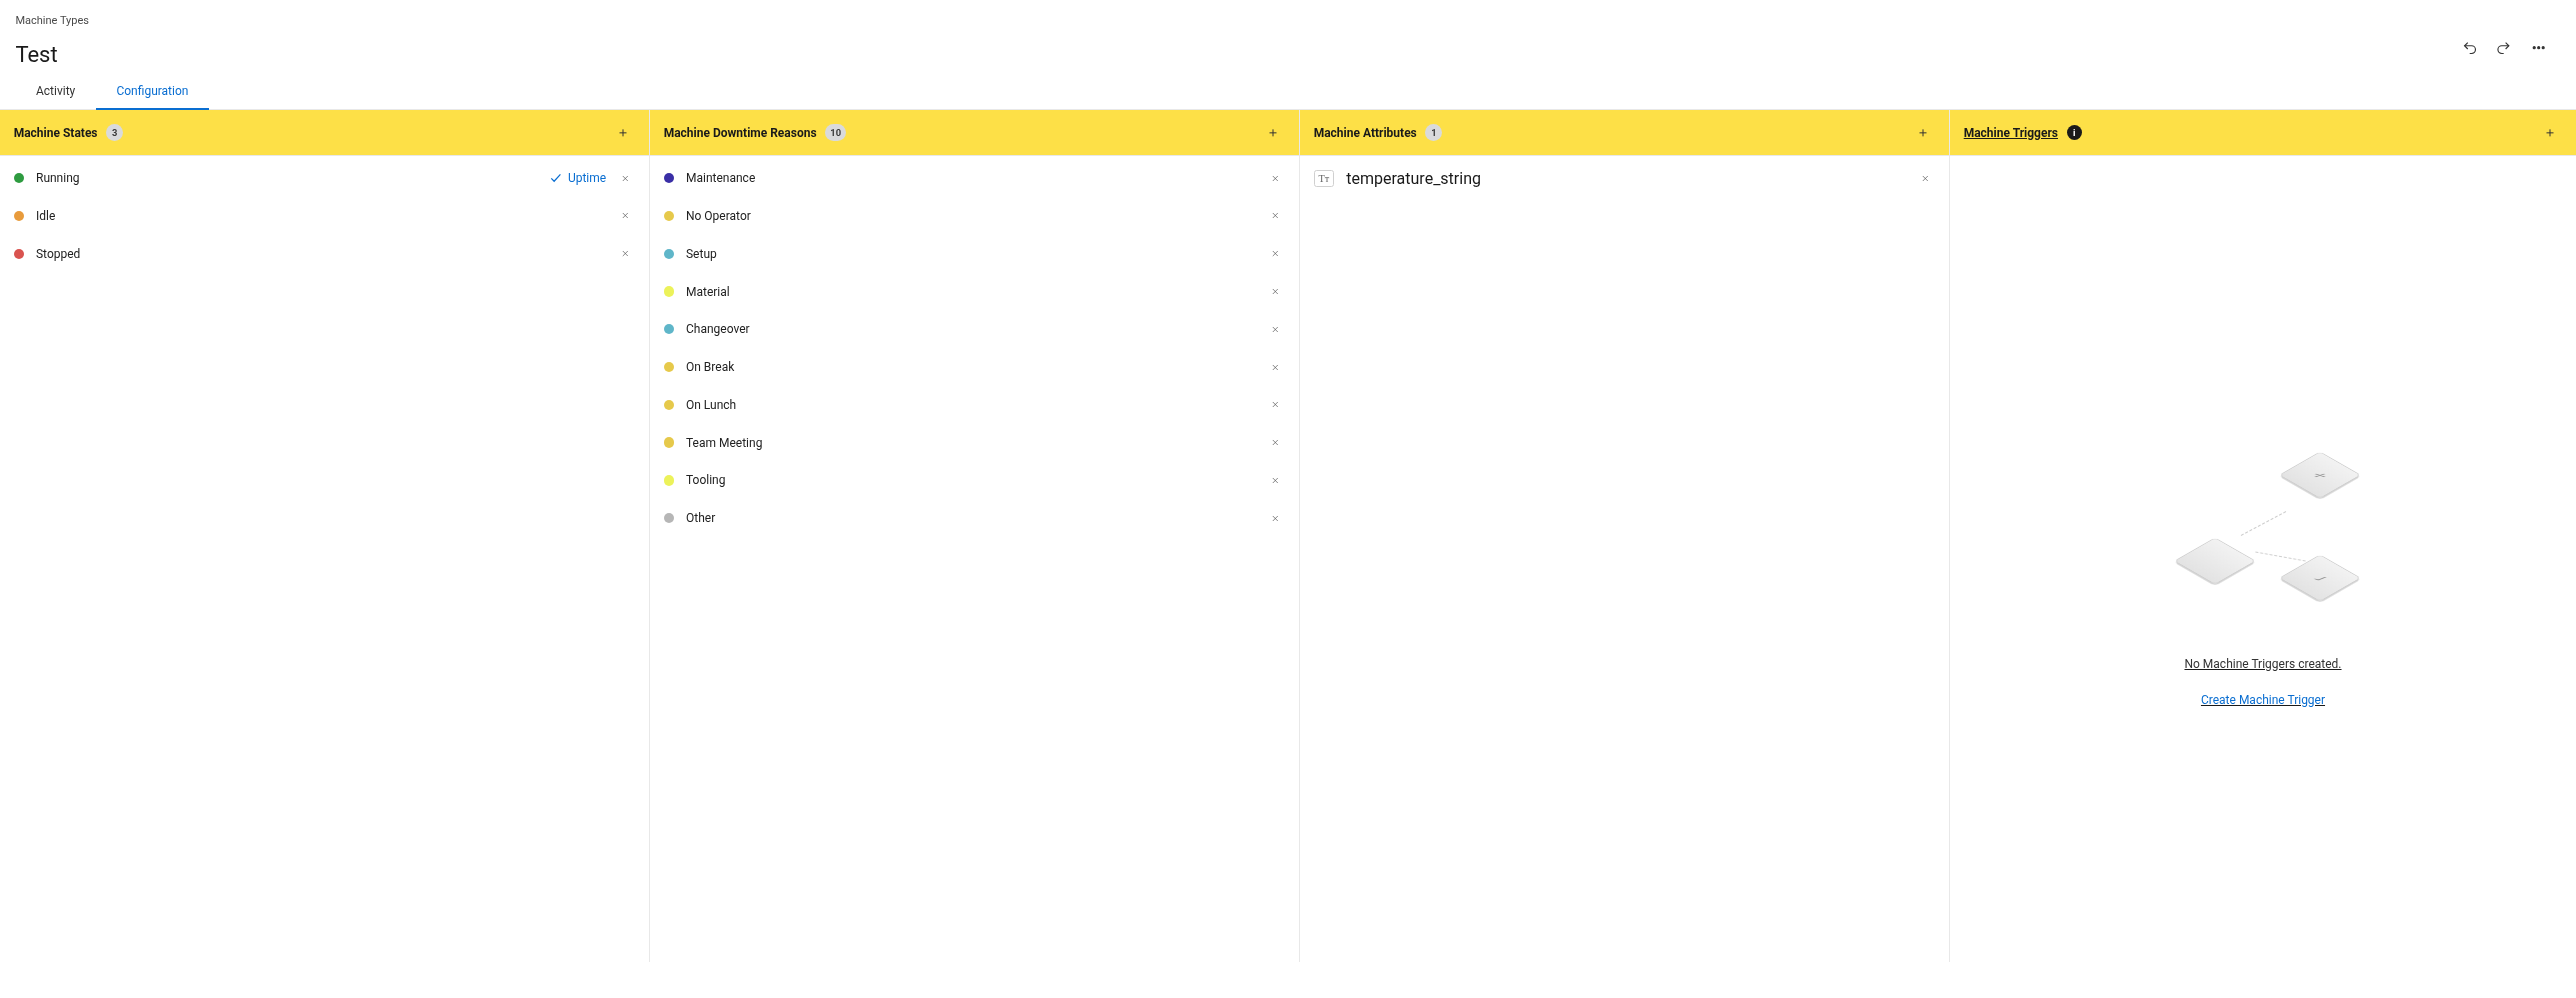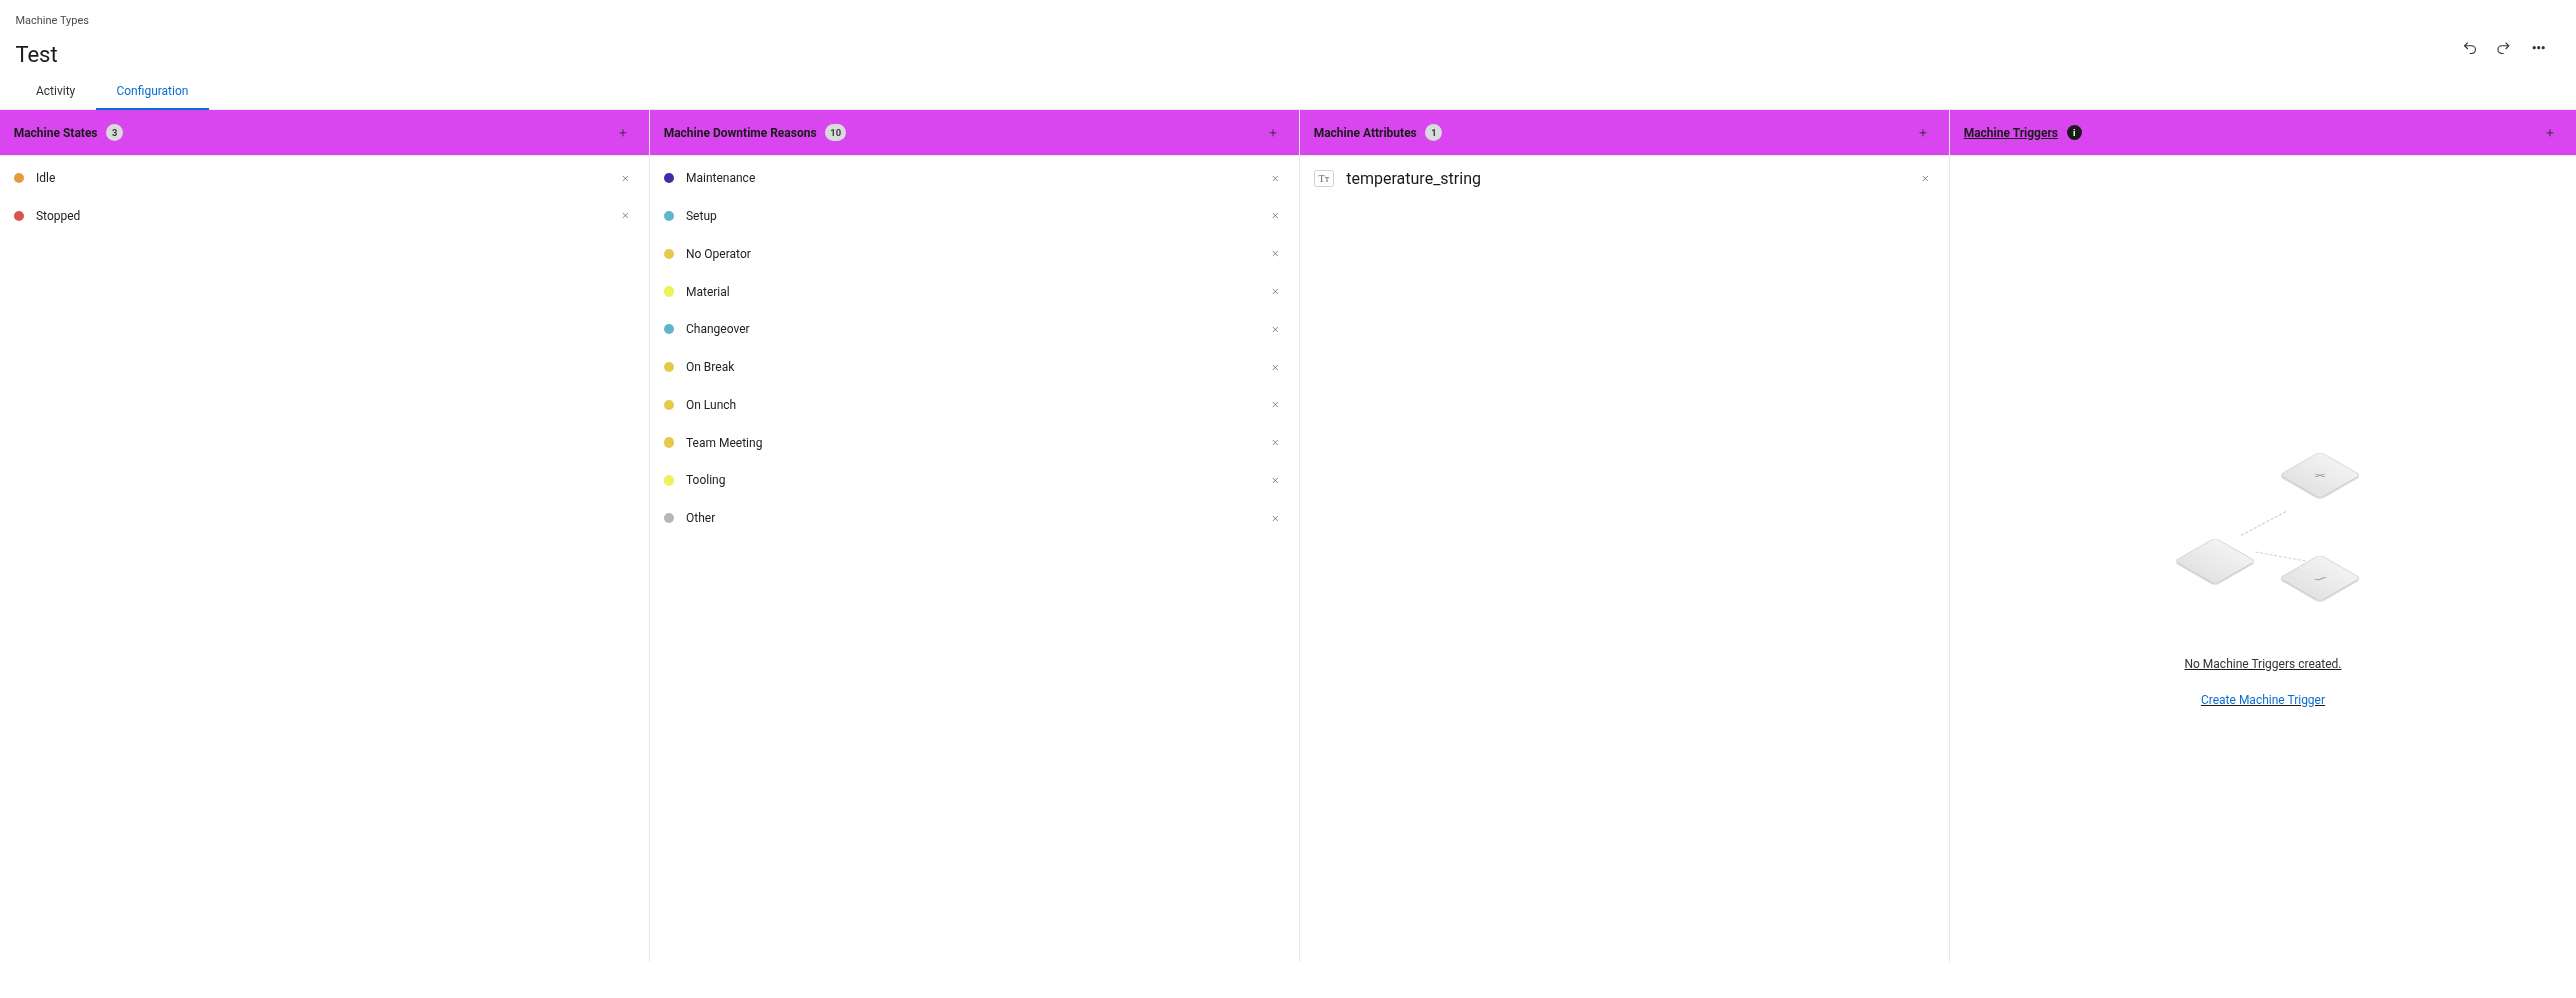--- a/index.html
+++ b/index.html
@@ -22,21 +22,21 @@
 
   
   .panels { display:flex; height: calc(100% - 146px); }
   .panel { border-right:0.9px solid #e8e8e8; display:flex; flex-direction:column; min-width:0; }
   .panel:last-child { border-right:none;text-decoration:underline; }
   .panel.states { width:650px; }
   .panel.reasons { width:650px; }
   .panel.attrs  { width:650px; }
   .panel.triggers { flex:1; }
 
-  .panel-head { display:flex; align-items:center; justify-content:space-between; padding:10.3px 13.7px; background:#d946ef; border-bottom:0.9px solid #e8e8e8; }
+  .panel-head { display:flex; align-items:center; justify-content:space-between; padding:10.3px 13.7px; background:#fde047; border-bottom:0.9px solid #e8e8e8; }
   .panel-head .title-wrap { display:flex; align-items:center; gap:8.6px; }
   .panel-title { font-size:12px; font-weight:700; }
   .badge { background:#d9dadc; color:#3a3a3a; font-size:9.4px; font-weight:700; min-width:17px; height:17px; padding:0 5.1px; border-radius:8.6px; display:inline-flex; align-items:center; justify-content:center; }
   .info-badge { width:15.4px; height:15.4px; border-radius:50%; background:#1a1a1a; color:#fff; display:inline-flex; align-items:center; justify-content:center; font-size:9.4px; font-weight:700; }
 
   .add-btn { width:24px; height:24px; display:inline-flex; align-items:center; justify-content:center; border:none; background:transparent; cursor:pointer; border-radius:3.4px; }
   .add-btn svg { width:13.7px; height:13.7px; stroke:#333; fill:none; stroke-width:2; }
 
   
   .rows { padding:3.4px 0; flex:1; overflow:auto; }
@@ -110,20 +110,38 @@
       </div>
       <button class="add-btn">
         <svg viewBox="0 0 24 24">
             <line x1="12" y1="5" x2="12" y2="19"></line>
             <line x1="5" y1="12" x2="19" y2="12"></line>
           </svg>
       </button>
     </div>
     <div class="rows" id="states-rows">
         <div class="row">
+      <span class="dot" style="background:#2e9b40"></span>
+      <span class="label">Running</span>
+      <span class="meta">
+        <span class="uptime">
+           <svg viewBox="0 0 24 24">
+                <polyline points="4 13 9 18 20 6"></polyline>
+              </svg>
+           <span>Uptime</span>
+         </span>
+        <button class="close-btn">
+    <svg viewBox="0 0 24 24">
+                <line x1="5" y1="5" x2="19" y2="19"></line>
+                <line x1="5" y1="19" x2="19" y2="5"></line>
+              </svg>
+  </button>
+      </span>
+    </div>
+        <div class="row">
       <span class="dot" style="background:#e89b3c"></span>
       <span class="label">Idle</span>
       <span class="meta">
 
         <button class="close-btn">
     <svg viewBox="0 0 24 24">
                 <line x1="5" y1="5" x2="19" y2="19"></line>
                 <line x1="5" y1="19" x2="19" y2="5"></line>
               </svg>
   </button>
@@ -165,34 +183,34 @@
       <span class="meta">
         <button class="close-btn">
     <svg viewBox="0 0 24 24">
                 <line x1="5" y1="5" x2="19" y2="19"></line>
                 <line x1="5" y1="19" x2="19" y2="5"></line>
               </svg>
   </button>
       </span>
     </div>
     <div class="row">
+      <span class="dot" style="background:#e6c94b"></span>
+      <span class="label">No Operator</span>
+      <span class="meta">
+        <button class="close-btn">
+    <svg viewBox="0 0 24 24">
+                <line x1="5" y1="5" x2="19" y2="19"></line>
+                <line x1="5" y1="19" x2="19" y2="5"></line>
+              </svg>
+  </button>
+      </span>
+    </div>
+    <div class="row">
       <span class="dot" style="background:#5fb6c9"></span>
       <span class="label">Setup</span>
-      <span class="meta">
-        <button class="close-btn">
-    <svg viewBox="0 0 24 24">
-                <line x1="5" y1="5" x2="19" y2="19"></line>
-                <line x1="5" y1="19" x2="19" y2="5"></line>
-              </svg>
-  </button>
-      </span>
-    </div>
-    <div class="row">
-      <span class="dot" style="background:#e6c94b"></span>
-      <span class="label">No Operator</span>
       <span class="meta">
         <button class="close-btn">
     <svg viewBox="0 0 24 24">
                 <line x1="5" y1="5" x2="19" y2="19"></line>
                 <line x1="5" y1="19" x2="19" y2="5"></line>
               </svg>
   </button>
       </span>
     </div>
     <div class="row">

